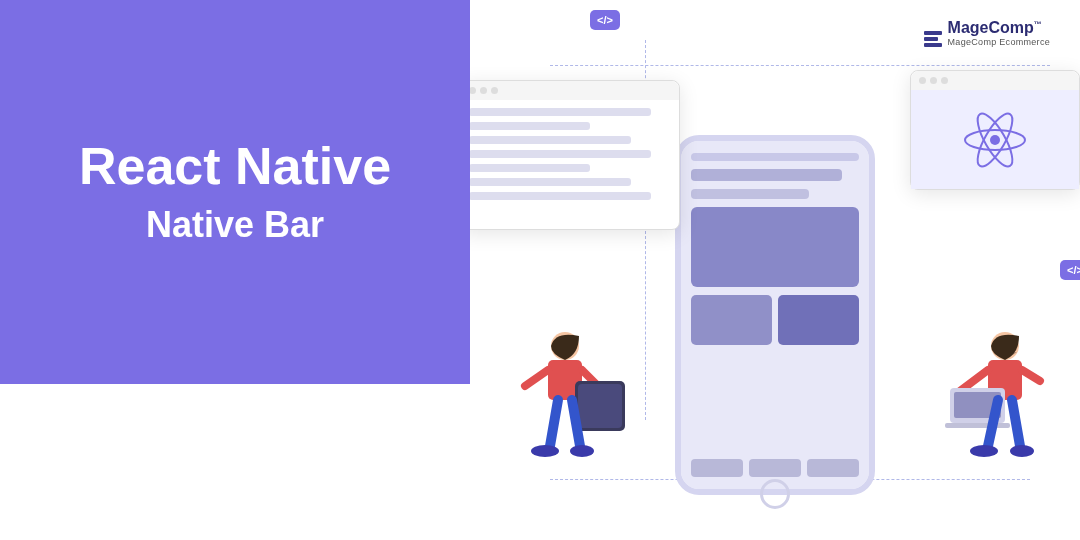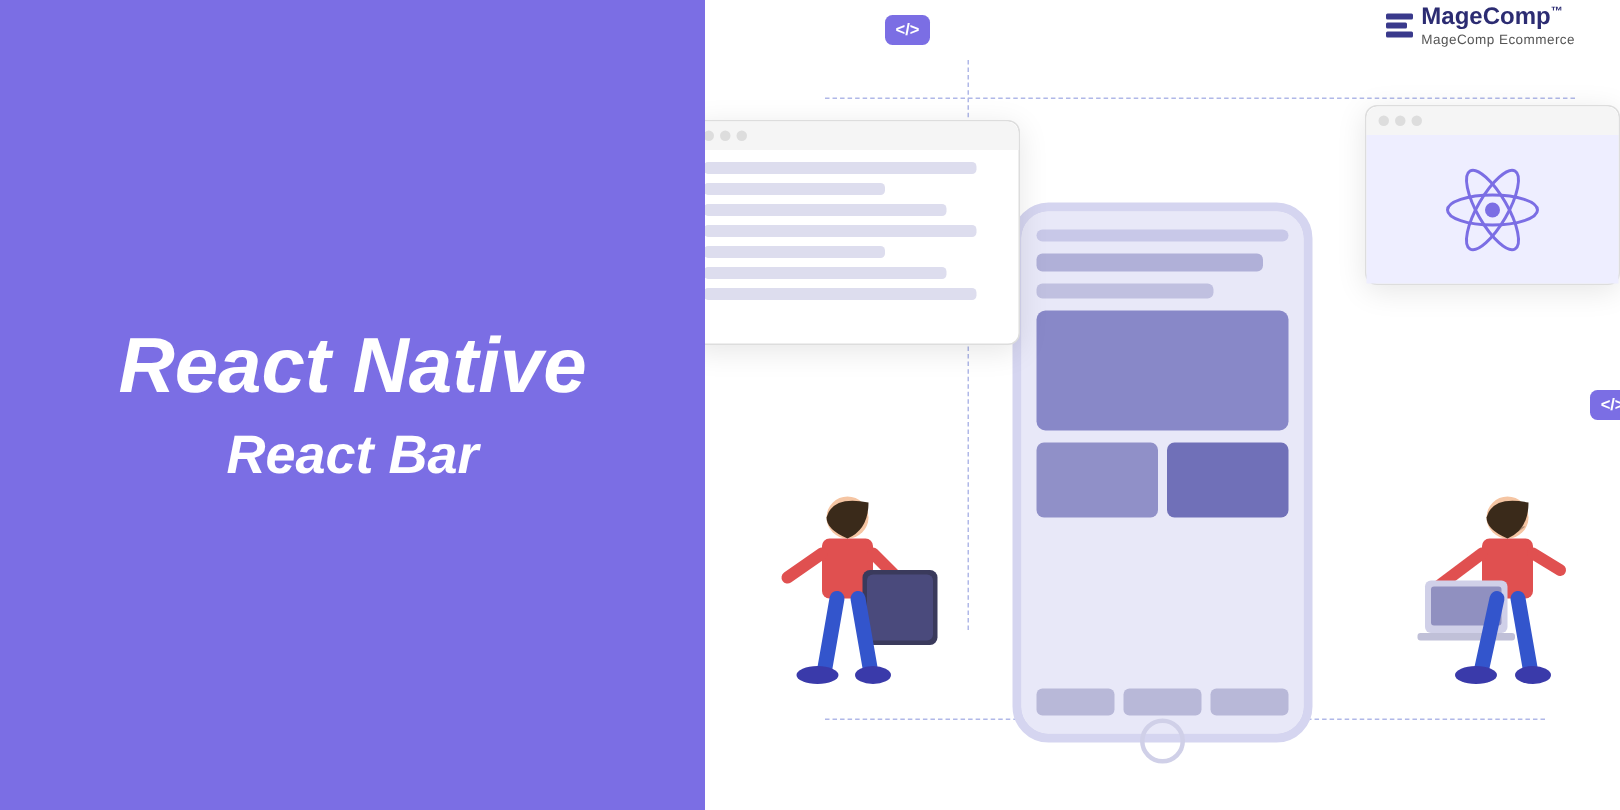--- a/index.html
+++ b/index.html
@@ -7,27 +7,26 @@
     body {
       width: 1080px;
       height: 540px;
       font-family: 'Segoe UI', Arial, sans-serif;
       overflow: hidden;
       display: flex;
     }
 
     .left-panel {
       width: 470px;
-      height: 540px;
+      height: 384px;
       background-color: #7B6EE4;
       display: flex;
       align-items: center;
       justify-content: center;
       flex-shrink: 0;
-      font-style: italic;
     }
 
     .left-content {
       text-align: center;
       padding: 40px;
     }
 
     .main-title {
       font-size: 52px;
       font-weight: 800;
@@ -47,24 +46,24 @@
       flex: 1;
       height: 540px;
       background-color: #ffffff;
       position: relative;
       overflow: hidden;
     }
 
     
     .logo-area {
       position: absolute;
-      top: 2px;
+      top: 18px;
       right: 30px;
       display: flex;
-      align-items: center;
+      align-items: flex-end;
       gap: 6px;
     }
 
     .logo-icon {
       display: flex;
       flex-direction: column;
       gap: 2px;
     }
 
     .logo-bar {
@@ -311,21 +310,21 @@
 
     
     svg.person { overflow: visible; }
   </style>
 </head>
 <body>
 
 <div class="left-panel">
   <div class="left-content">
     <div class="main-title">React Native</div>
-    <div class="sub-title">React Bar</div>
+    <div class="sub-title">Native Bar</div>
   </div>
 </div>
 
 <div class="right-panel">
 
   <div class="logo-area">
     <div class="logo-icon">
       <div class="logo-bar logo-bar-1"></div>
       <div class="logo-bar logo-bar-2"></div>
       <div class="logo-bar logo-bar-3"></div>

